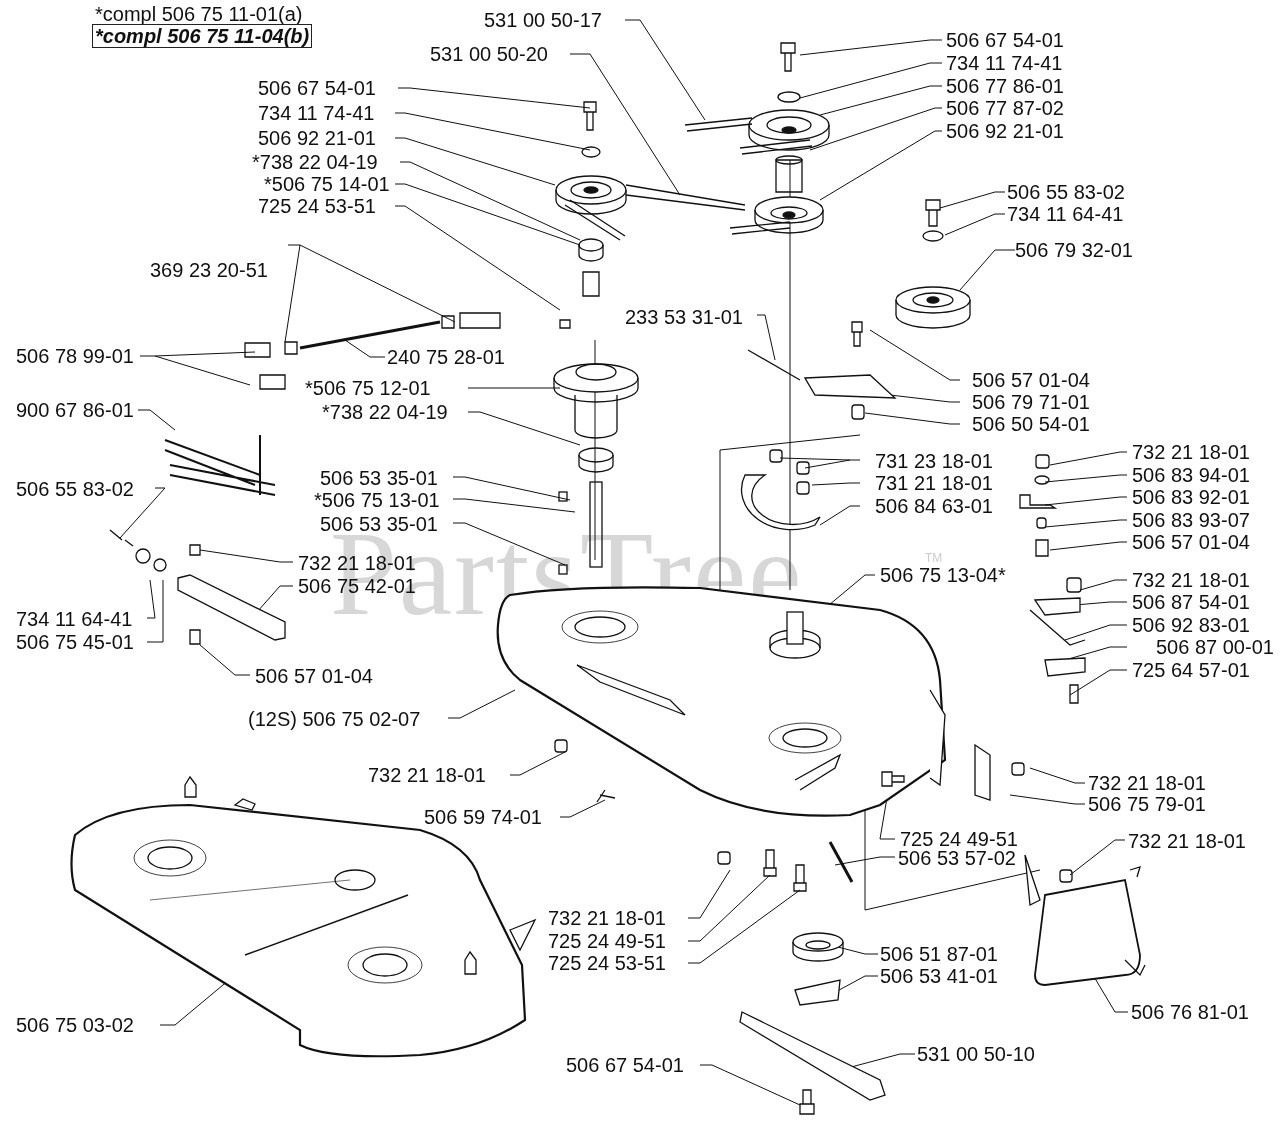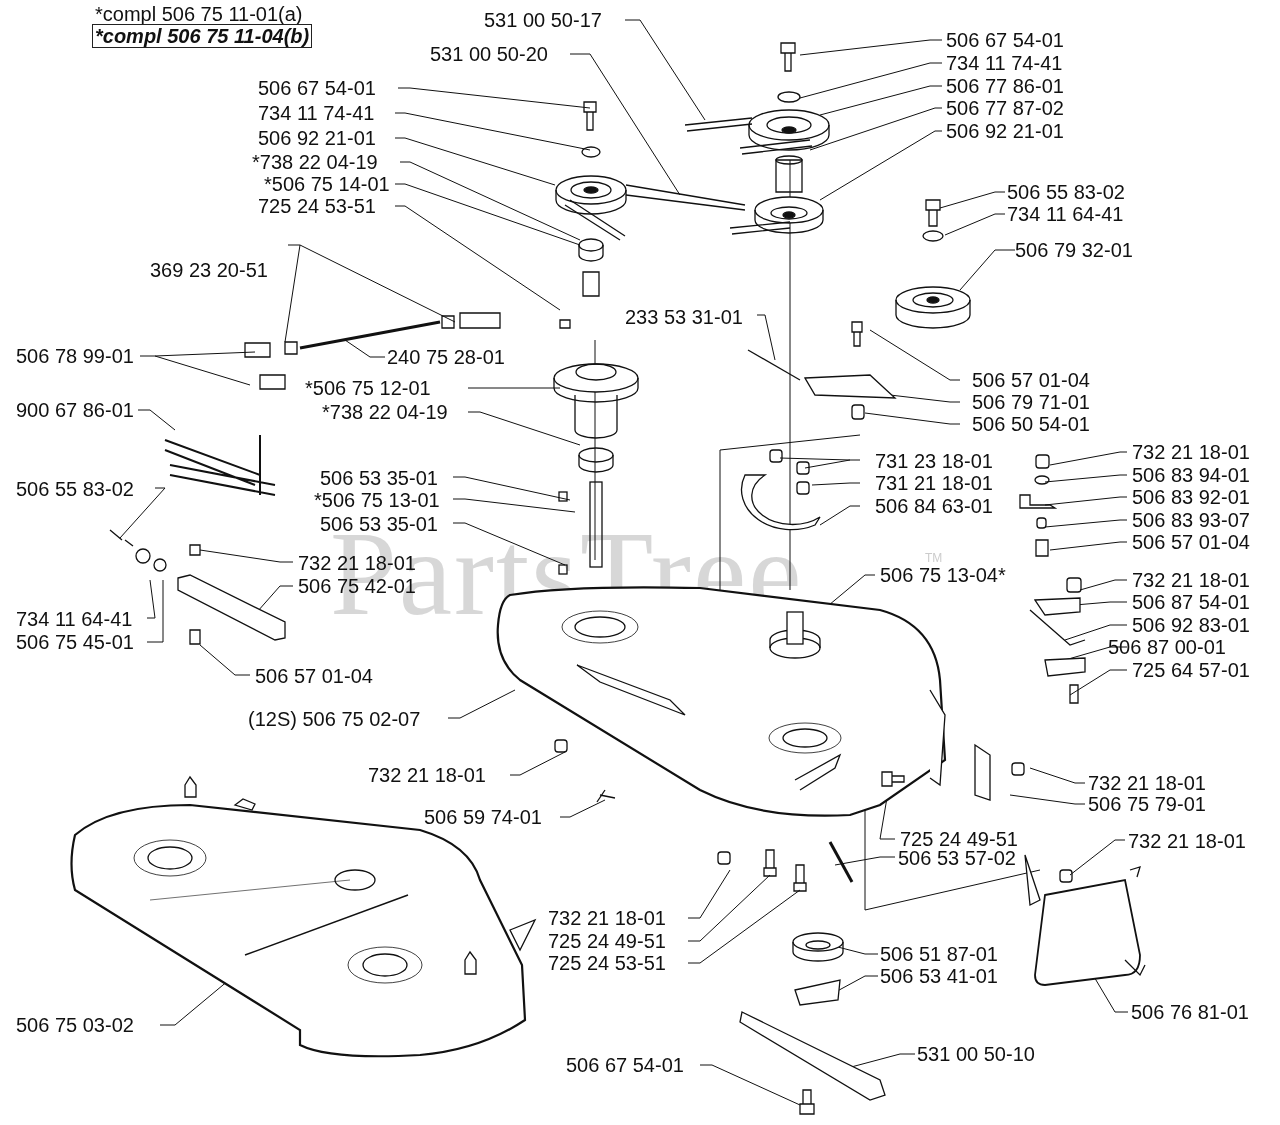--- a/index.html
+++ b/index.html
@@ -303,21 +303,21 @@
   <div class="lbl" style="left:1132px;top:531px">506 57 01-04</div>
   <div class="lbl" style="left:298px;top:552px">732 21 18-01</div>
   <div class="lbl" style="left:298px;top:575px">506 75 42-01</div>
   <div class="lbl" style="left:16px;top:608px">734 11 64-41</div>
   <div class="lbl" style="left:16px;top:631px">506 75 45-01</div>
   <div class="lbl" style="left:255px;top:665px">506 57 01-04</div>
   <div class="lbl" style="left:880px;top:564px">506 75 13-04*</div>
   <div class="lbl" style="left:1132px;top:569px">732 21 18-01</div>
   <div class="lbl" style="left:1132px;top:591px">506 87 54-01</div>
   <div class="lbl" style="left:1132px;top:614px">506 92 83-01</div>
-  <div class="lbl" style="left:1108px;top:636px">506 87 00-01</div>
+  <div class="lbl" style="left:1156px;top:636px">506 87 00-01</div>
   <div class="lbl" style="left:1132px;top:659px">725 64 57-01</div>
   <div class="lbl" style="left:248px;top:708px">(12S) 506 75 02-07</div>
   <div class="lbl" style="left:368px;top:764px">732 21 18-01</div>
   <div class="lbl" style="left:1088px;top:772px">732 21 18-01</div>
   <div class="lbl" style="left:1088px;top:793px">506 75 79-01</div>
   <div class="lbl" style="left:424px;top:806px">506 59 74-01</div>
   <div class="lbl" style="left:900px;top:828px">725 24 49-51</div>
   <div class="lbl" style="left:898px;top:847px">506 53 57-02</div>
   <div class="lbl" style="left:1128px;top:830px">732 21 18-01</div>
   <div class="lbl" style="left:548px;top:907px">732 21 18-01</div>

